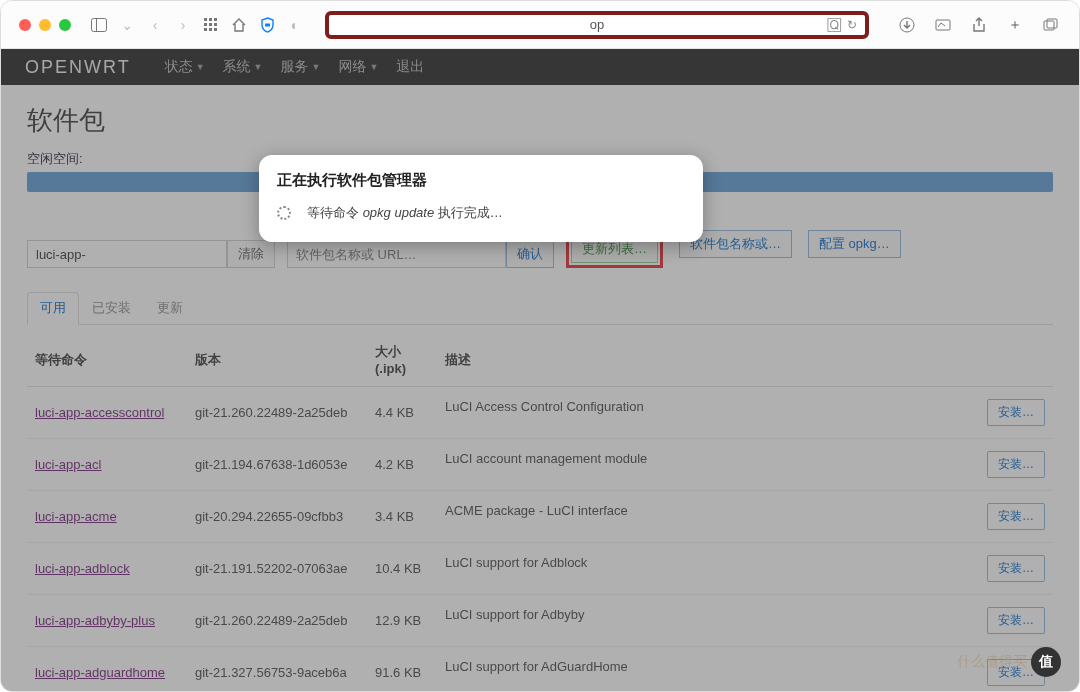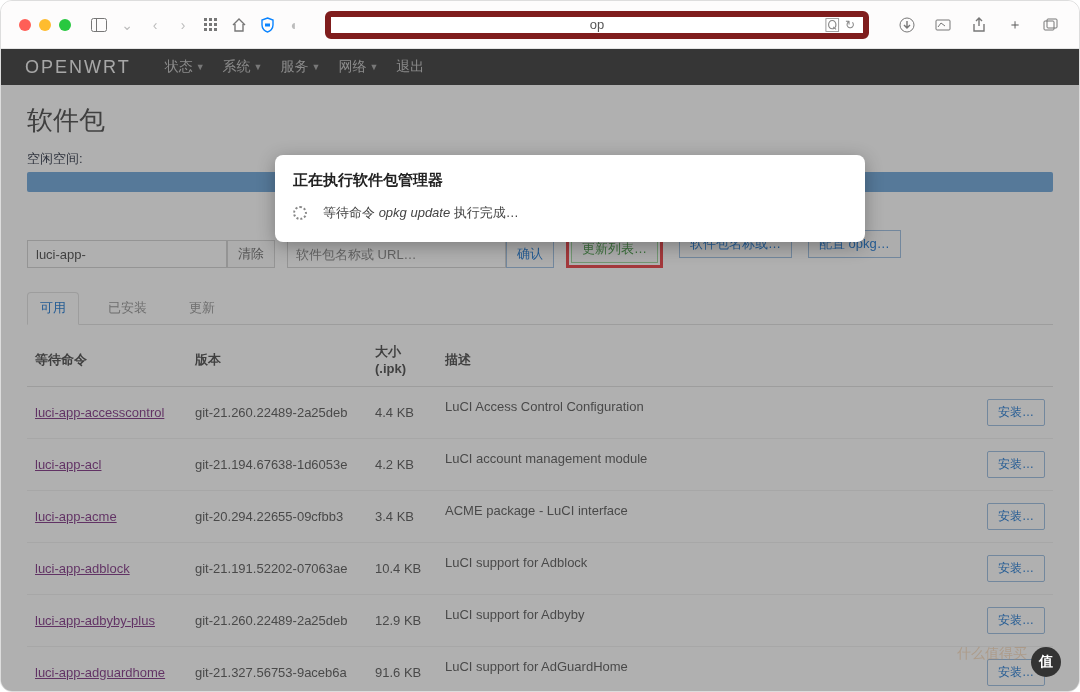--- a/index.html
+++ b/index.html
@@ -5,21 +5,21 @@
 * { margin: 0; padding: 0; box-sizing: border-box; font-family: -apple-system, BlinkMacSystemFont, "Segoe UI", Helvetica, Arial, sans-serif; }
 body { width: 1080px; height: 692px; background: #fff; overflow: hidden; position: relative; }
 
 
 .browser-bar { height: 48px; background: #fdfcfc; border-bottom: 1px solid #e5e5e5; display: flex; align-items: center; padding: 0 18px; gap: 8px; border-radius: 10px 10px 0 0; }
 .traffic { display: flex; gap: 8px; margin-right: 10px; }
 .dot { width: 12px; height: 12px; border-radius: 50%; }
 .dot.red { background: #ff5f57; } .dot.yellow { background: #febc2e; } .dot.green { background: #28c840; }
 .tb-icon { width: 20px; height: 20px; display: flex; align-items: center; justify-content: center; color: #5a5a5a; font-size: 14px; }
 .tb-icon.dim { color: #bcbcbc; }
-.address-bar { flex: 1; height: 28px; background: #fff; border: 6px solid #7f1d1d; border-radius: 6px; display: flex; align-items: center; justify-content: center; font-size: 13px; color: #555; margin: 0 12px; position: relative; }
+.address-bar { flex: 1; height: 28px; background: #fff; border: 4px solid #7f1d1d; border-radius: 6px; display: flex; align-items: center; justify-content: center; font-size: 13px; color: #555; margin: 0 12px; position: relative; }
 .addr-right { position: absolute; right: 8px; display: flex; gap: 6px; align-items: center; color: #888; font-size: 12px; }
 .right-icons { display:flex; gap:16px; margin-left:8px; }
 .shield-blue { color: #0a84ff; }
 
 
 .page { position: relative; height: calc(100% - 48px); }
 
 
 .navbar { height: 36px; background: #222; display: flex; align-items: center; padding: 0 24px; gap: 18px; color: #bbb; font-size: 14px; }
 .brand { color: #eee; font-size: 18px; letter-spacing: 2px; font-weight: 300; margin-right: 16px; }
@@ -36,42 +36,42 @@
 .col-label { font-size: 13px; color: #444; }
 .input-group { display: flex; }
 .txt { height: 28px; border: 1px solid #ccc; padding: 0 8px; font-size: 13px; background: #fff; color: #333; }
 .txt.filter { width: 200px; }
 .txt.dl { width: 219px; color:#aaa; }
 .btn { height: 28px; padding: 0 10px; border: 1px solid #ccc; background: #fafafa; font-size: 13px; color: #555; cursor: pointer; }
 .btn.link { color: #0066cc; border-color: #8fb5dc; }
 .btn.green { color: #2e8b2e; border-color: #8fcf8f; }
 .highlight-box { border: 3px solid #e8262a; padding: 2px; }
 
-.tabs { display: flex; gap: 16px; border-bottom: 1px solid #ddd; margin-bottom: 8px; margin-top: 24px; }
+.tabs { display: flex; gap: 0; border-bottom: 1px solid #ddd; margin-bottom: 8px; margin-top: 24px; }
 .tab { padding: 6px 12px; font-size: 13px; color: #888; cursor: pointer; border:1px solid transparent; }
 .tab.active { color: #0066cc; border:1px solid #ddd; border-bottom: 1px solid #fff; border-radius: 4px 4px 0 0; margin-bottom:-1px; background:#fff;}
 
 table { width: 100%; border-collapse: collapse; font-size: 13px; }
 th { text-align: left; padding: 10px 8px; font-weight: 600; color: #333; border-bottom: 1px solid #ddd; }
 td { padding: 12px 8px; border-bottom: 1px solid #eee; color: #444; vertical-align: middle; }
 td a { color: #701a75; text-decoration: underline; }
 .pfx-match { text-decoration: underline; }
 .btn-install { float: right; padding: 4px 10px; border: 1px solid #8fb5dc; color: #0066cc; background: #fff; font-size: 12px; border-radius: 2px; cursor: pointer; }
 
 
 .dim-overlay { position: absolute; inset: 0; background: rgba(80,80,80,0.45); }
-.modal { position: absolute; top: 106px; left: 258px; width: 590px; background: #fff; border-radius: 8px; box-shadow: 0 4px 18px rgba(0,0,0,0.3); padding: 16px 18px 20px; margin-left: 16px; }
+.modal { position: absolute; top: 106px; left: 258px; width: 444px; background: #fff; border-radius: 13px; box-shadow: 0 4px 18px rgba(0,0,0,0.3); padding: 16px 18px 20px; }
 .modal h4 { font-size: 15px; font-weight: 600; color: #222; margin-bottom: 14px; }
 .modal .status { display: flex; align-items: center; gap: 16px; font-size: 13px; color: #444; }
 .spinner { width: 14px; height: 14px; border: 2px dotted #888; border-radius: 50%; animation: spin 1s linear infinite; }
 @keyframes spin { to { transform: rotate(360deg); } }
 em { font-style: italic; }
 
 .watermark-logo { position:absolute; right:18px; bottom:14px; width:30px; height:30px; border-radius:50%; background:#333; color:#fff; display:flex; align-items:center; justify-content:center; font-size:14px; font-weight:bold; }
-.watermark-text { position:absolute; right:52px; bottom:28px; color:#aa8866; font-size:14px; opacity:.5; font-family: "PingFang SC", sans-serif; }
+.watermark-text { position:absolute; right:52px; bottom:20px; color:#aa8866; font-size:14px; opacity:.5; font-family: "PingFang SC", sans-serif; }
 
 .page-rounded { border:1px solid #ddd; border-radius:12px; overflow:hidden; height:100%; }
 </style>
 </head>
 <body>
 
 <div class="page-rounded">
 
 <div class="browser-bar">
   <div class="traffic">

